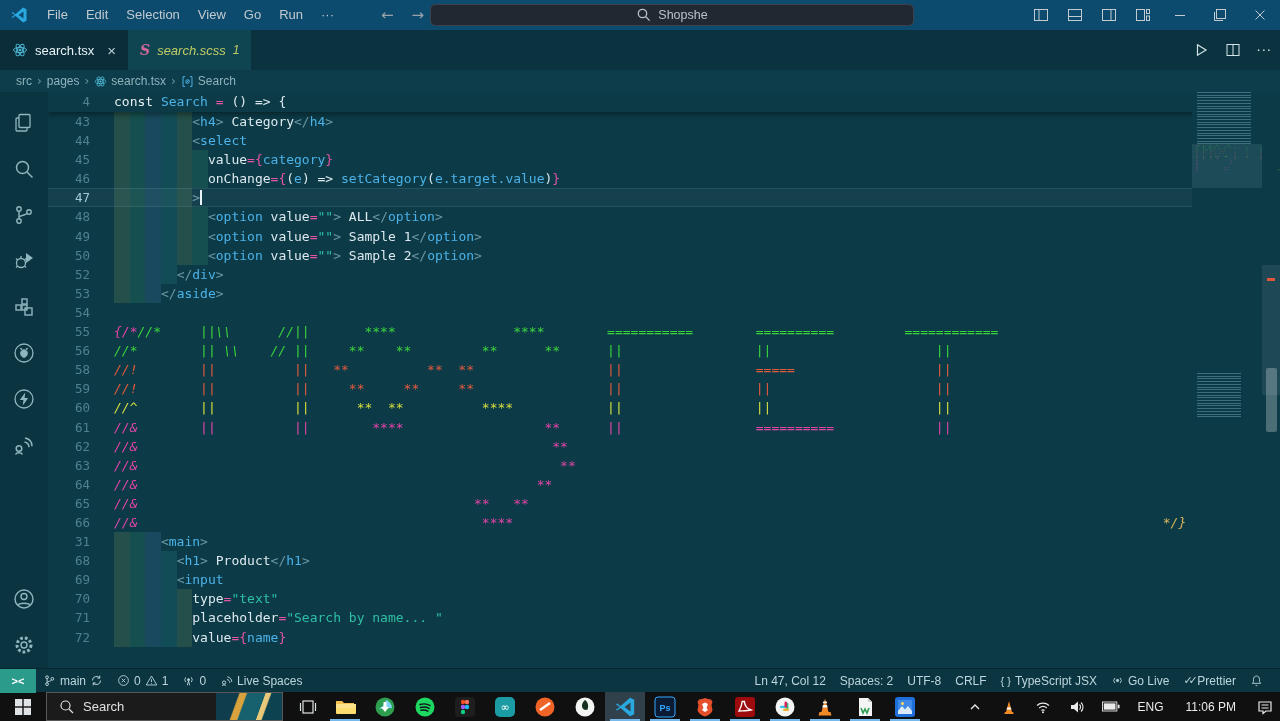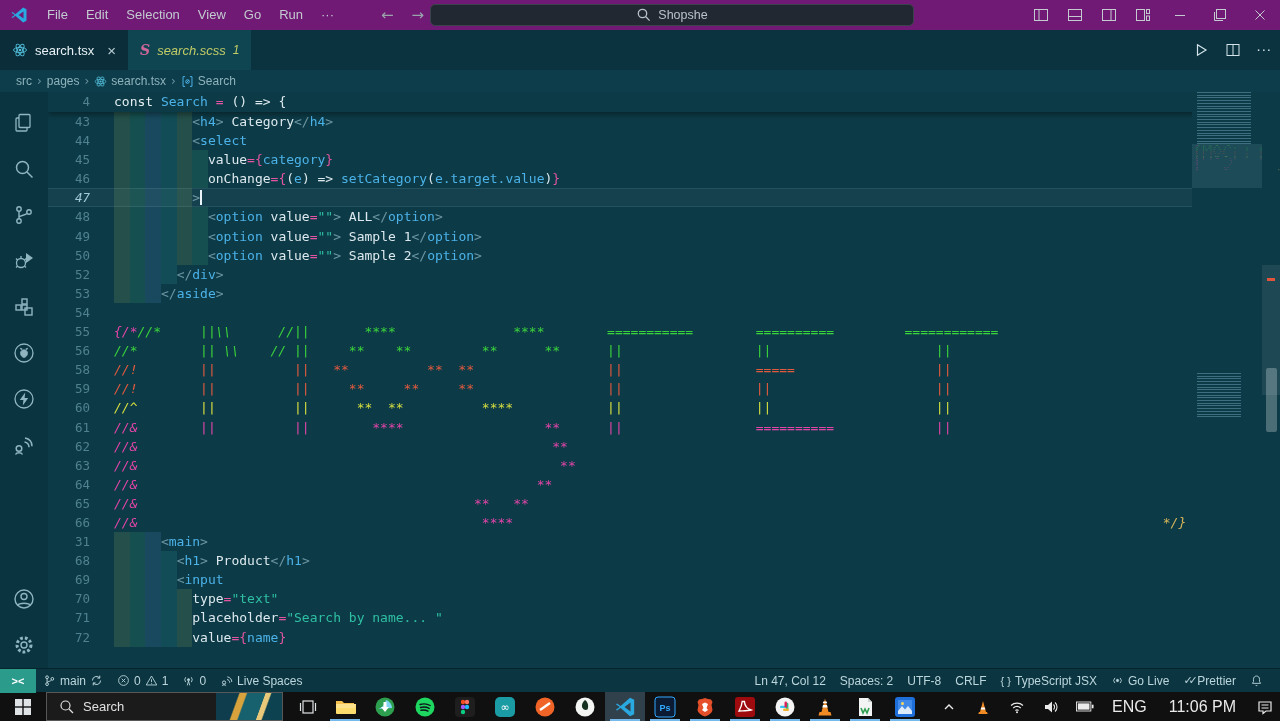--- a/index.html
+++ b/index.html
@@ -2,21 +2,21 @@
 <html><head>
 <meta charset="utf-8">
 <style>
   * { margin:0; padding:0; box-sizing:border-box; }
   html,body { width:1280px; height:721px; overflow:hidden; background:#000; }
   body { font-family:"Liberation Sans", sans-serif; color:#cfd8dd; font-size:13px; }
   .glyph { font-family:"DejaVu Sans", sans-serif; }
   svg { display:block; }
 
   
-  #titlebar { height:30px; background:#701a75; display:flex; align-items:center; position:relative; }
+  #titlebar { height:30px; background:#0c4a6e; display:flex; align-items:center; position:relative; }
   #vscode-logo { width:18px; height:18px; margin:0 10px 0 10px; }
   .menu-item { padding:0 9px; height:30px; line-height:30px; color:#c3cad0; font-size:13px; cursor:default; }
   .nav-arrows { display:flex; gap:18px; margin-left:38px; color:#9aa3ab; font-size:15px; }
   #title-search { position:absolute; left:430px; top:4px; width:484px; height:22px; background:#222831; border:1px solid #3c424d; border-radius:5px; display:flex; align-items:center; justify-content:center; gap:6px; color:#b9c2ca; font-size:12.5px; }
   #win-icons { position:absolute; right:0; top:0; height:30px; display:flex; align-items:center; }
   .win-ic { width:40px; height:30px; display:flex; align-items:center; justify-content:center; color:#c3cad0; }
   .lay-ic { width:34px; }
 
   
   #tabstrip { height:40px; background:#0a333f; display:flex; align-items:stretch; position:relative; }
@@ -38,21 +38,21 @@
   .act-ic { width:48px; height:46px; display:flex; align-items:center; justify-content:center; color:#8fb5c0; }
   .act-ic svg { width:24px; height:24px; }
   #activity-spacer { flex:1; }
 
   
   #editor { position:relative; flex:1; background:#0c3b47; overflow:hidden;
             font-family:"DejaVu Sans Mono", monospace; font-size:13px; }
   #sticky { height:20px; display:flex; background:#0c3b47; box-shadow:0 3px 5px rgba(0,0,0,.35); position:relative; z-index:5; }
   .code-row { height:19.1px; line-height:19.1px; display:flex; position:relative; white-space:pre; }
   .ln { width:64px; padding-right:22px; text-align:right; color:#51808f; flex:none; font-size:12.5px; }
-  .code-row.current .ln { color:#9fc8d6;font-style:italic; }
+  .code-row.current .ln { color:#9fc8d6; }
   .code-text { position:relative; padding-left:2px; white-space:pre; }
   .code-row.current::after { content:""; position:absolute; left:0; right:88px; top:0; bottom:0;
        background:rgba(255,255,255,.035); border-top:1px solid rgba(190,230,245,.10); border-bottom:1px solid rgba(190,230,245,.10); pointer-events:none; }
   .caret { position:absolute; left:calc(11ch + 2px); top:2px; width:1.5px; height:15px; background:#e8f4f8; }
   .stripe { display:inline-block; white-space:pre; }
   .s0 { background:rgba(255,255,110,.10); } .s1 { background:rgba(110,255,160,.10); }
   .s2 { background:rgba(110,170,255,.13); } .s3 { background:rgba(80,235,235,.10); }
 
   .tk-w{color:#dde9ee} .tk-kw{color:#e3edf1} .tk-tag{color:#4cb2e8} .tk-pt{color:#6d95a2}
   .tk-op{color:#e454a2} .tk-str{color:#2fbfa3} .tk-id{color:#4cb2e8}
@@ -83,21 +83,21 @@
   
   #taskbar { height:29px; background:#101010; display:flex; align-items:stretch; }
   #start-btn { width:46px; display:flex; align-items:center; justify-content:center; }
   #task-search { width:237px; background:#1b1b1b; border:1px solid #585858; display:flex; align-items:center; gap:8px; padding-left:12px; color:#e0e0e0; font-size:13px; position:relative; }
   #search-img { position:absolute; right:0; top:0; width:66px; height:27px;
       background:linear-gradient(110deg,#0f3d4d 0 30%, #d8a33c 32% 40%, #17606e 42% 65%, #e8c97a 66% 72%, #0d4250 74%); }
   #task-view { width:34px; display:flex; align-items:center; justify-content:center; margin-left:8px; }
   .task-app { width:40px; display:flex; align-items:center; justify-content:center; position:relative; }
   .task-app.running::after { content:""; position:absolute; bottom:0; left:5px; right:5px; height:2px; background:#76b9ed; }
   .task-app.active { background:#30414c; }
-  #tray { margin-left:auto; display:flex; align-items:center; gap:4px; color:#eaeaea; font-size:16px; }
+  #tray { margin-left:auto; display:flex; align-items:center; gap:4px; color:#eaeaea; font-size:12px; }
   .tray-ic { width:30px; display:flex; align-items:center; justify-content:center; height:29px; }
   #tray-lang { padding:0 8px; } #tray-time { padding:0 10px; }
 
   .ic16 { width:16px; height:16px; } .ic20 { width:20px; height:20px; } .ic22 { width:22px; height:22px; }
 </style>
 </head>
 <body>
 
 <div id="titlebar">
   <svg id="vscode-logo" viewBox="0 0 24 24">

